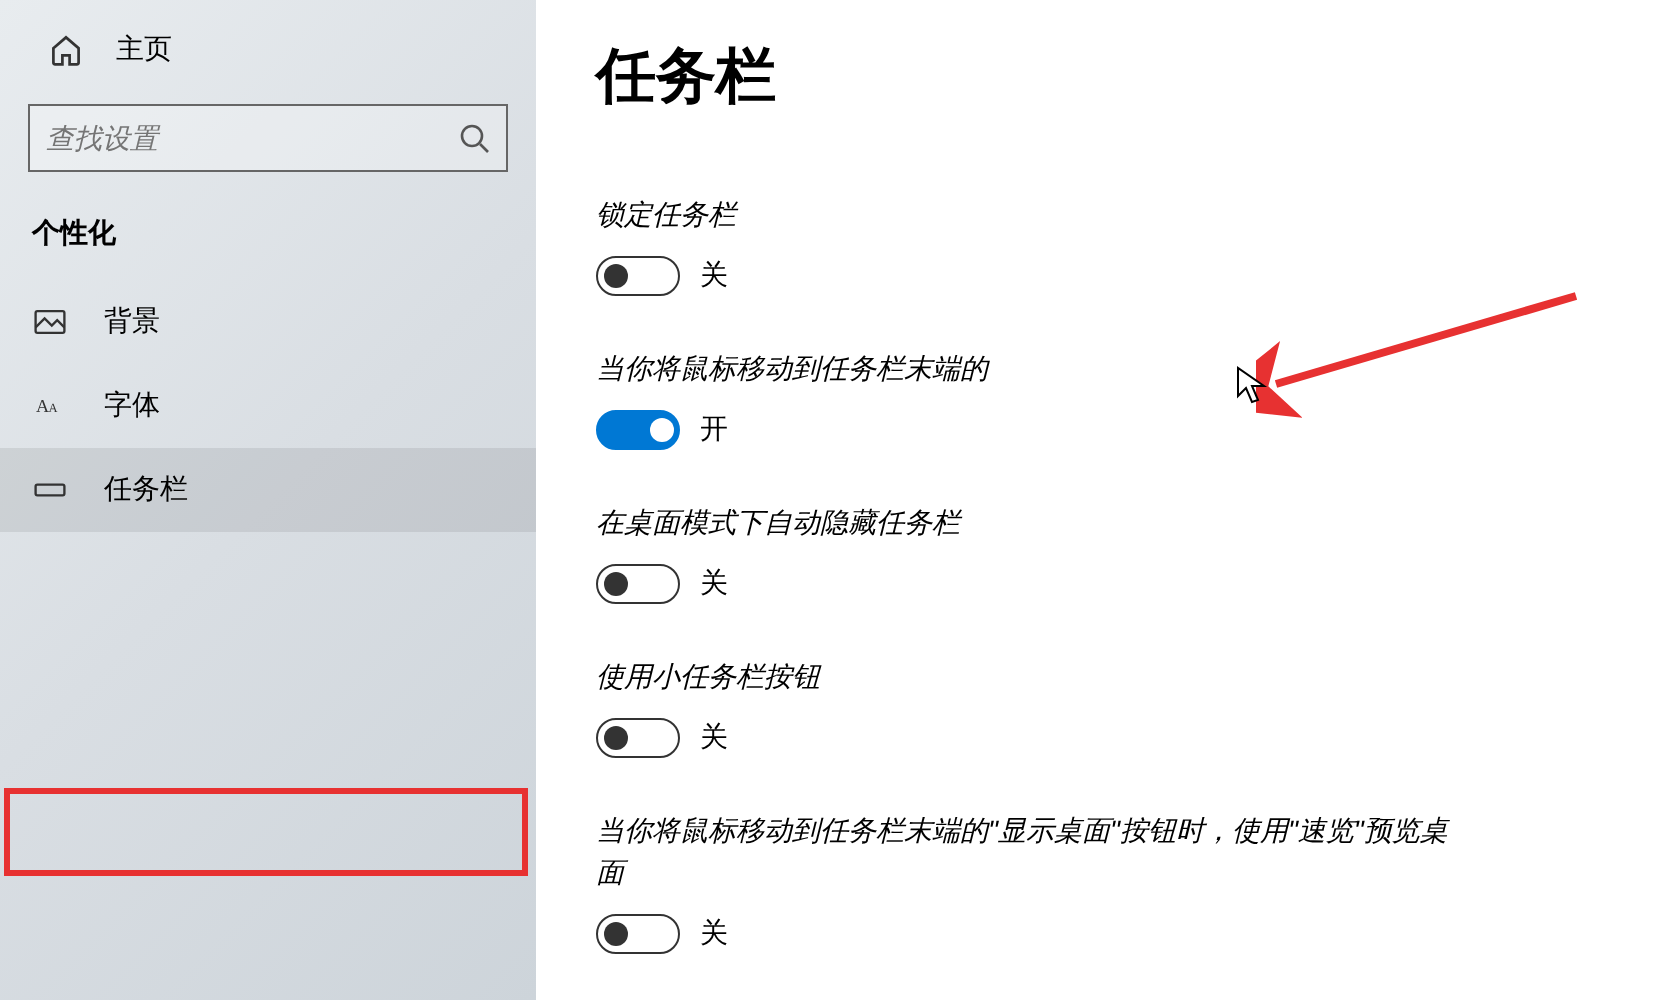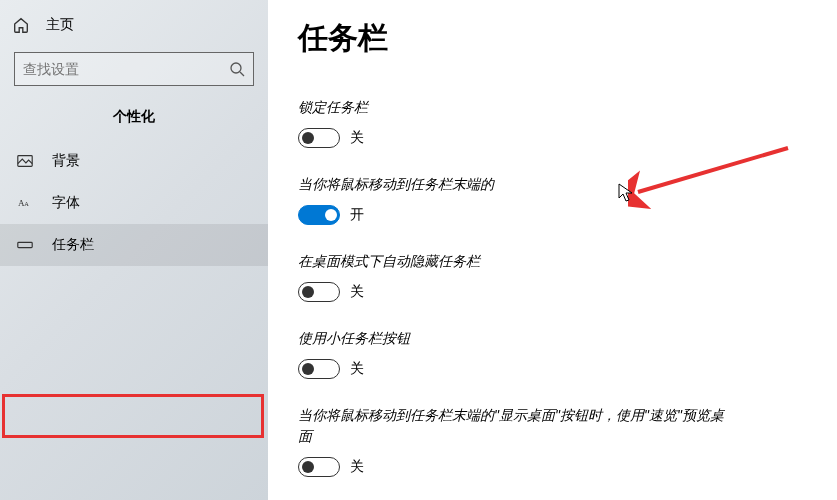--- a/index.html
+++ b/index.html
@@ -17,47 +17,47 @@
     width: 268px;
     height: 100%;
     background: linear-gradient(135deg, #e8ecef 0%, #d9dee3 50%, #cdd4da 100%);
     padding: 8px 0 0 0;
     position: relative;
   }
   .home-row {
     display: flex;
     align-items: center;
     gap: 16px;
-    padding: 8px 12px;
+    padding: 8px 24px;
     cursor: pointer;
   }
   .home-row .icon { width: 18px; height: 18px; display:flex; align-items:center; justify-content:center; }
   .search-box {
     margin: 10px 14px 16px 14px;
     height: 34px;
     border: 1px solid #666;
     background: rgba(255,255,255,0.25);
     display: flex;
     align-items: center;
     padding: 0 8px;
   }
   .search-box input {
     flex: 1;
     border: none;
     background: transparent;
     outline: none;
     font-size: 14px;
+    font-style: italic;
     color: #555;
   }
   .search-box .sicon { width:16px; height:16px; color:#555; }
   .category {
     font-weight: 700;
     padding: 6px 16px 14px 16px;
     font-size: 14px;
-    text-align: center;
   }
   .nav-item {
     display: flex;
     align-items: flex-start;
     gap: 18px;
     padding: 12px 16px;
     cursor: pointer;
     position: relative;
   }
   .nav-item .icon { width: 18px; height: 18px; display:flex; align-items:center; justify-content:center; color:#333; }

